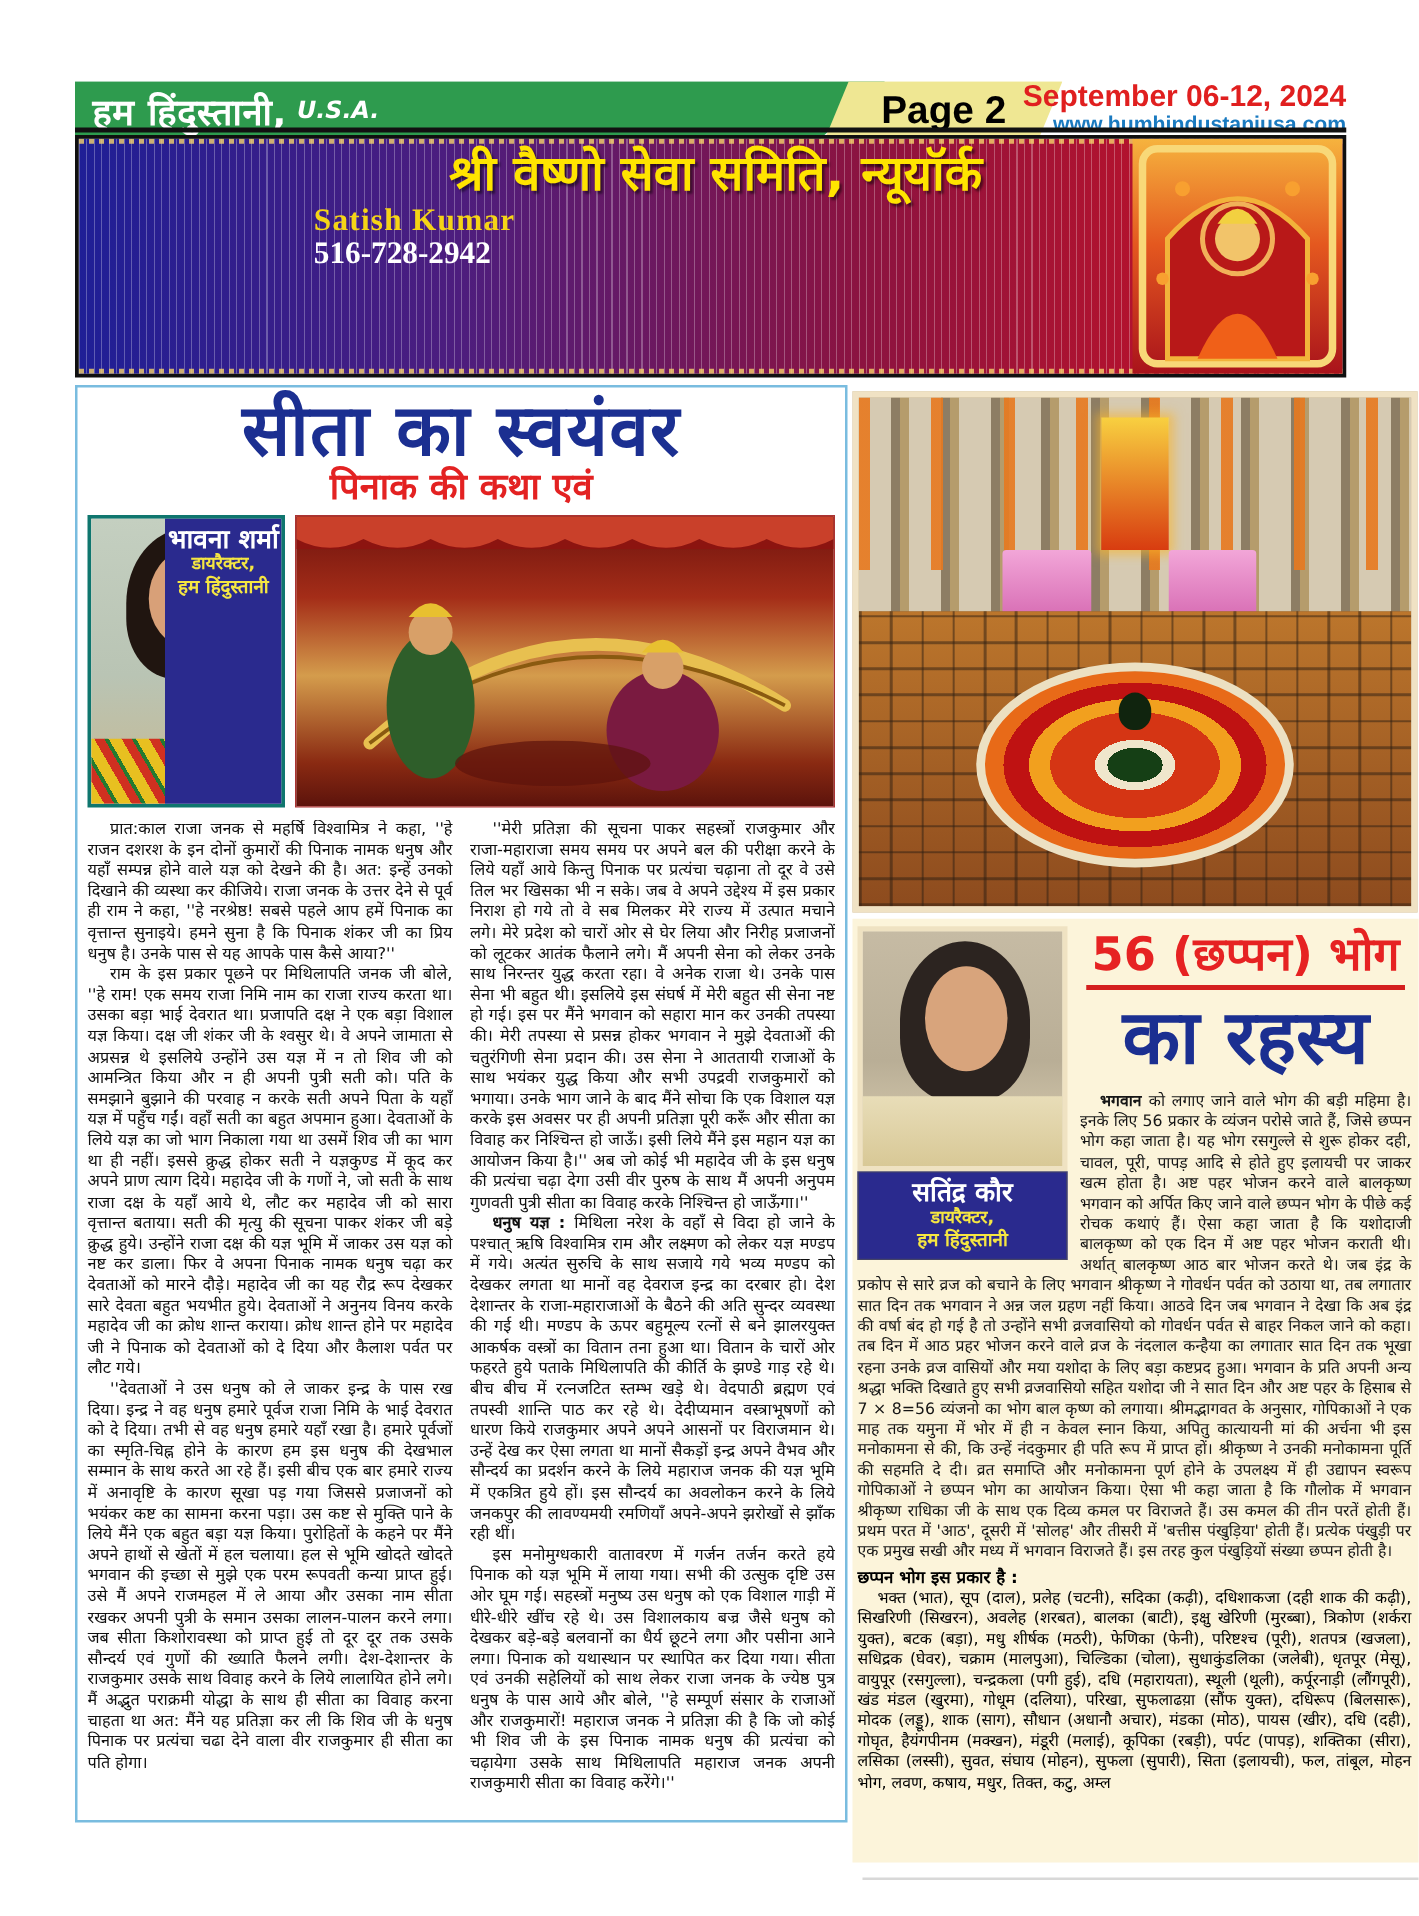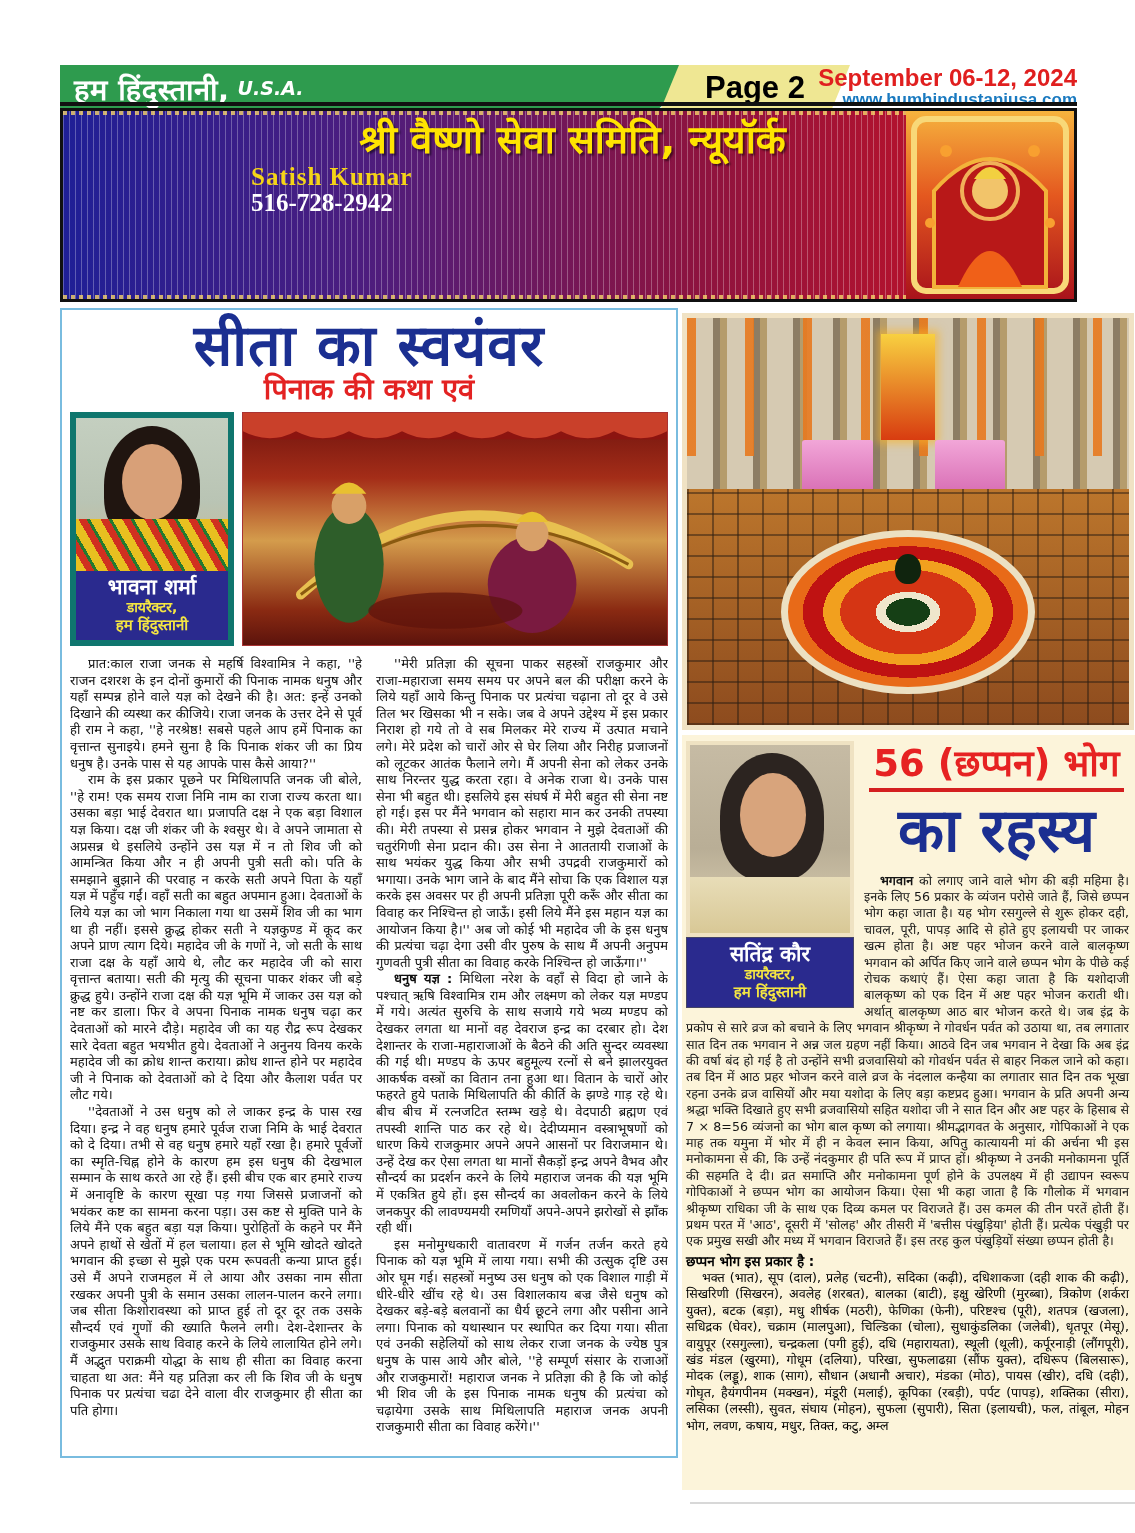--- a/index.html
+++ b/index.html
@@ -43,21 +43,21 @@
   .bt-person{line-height:1.05;text-align:left;}
   .bt-person.right{text-align:right;}
   .bt-name{color:#f5d416;font-weight:bold;font-size:25px;font-family:"Liberation Serif",serif;letter-spacing:1px;}
   .bt-phone{color:#fff;font-weight:bold;font-size:25px;font-family:"Liberation Serif",serif;}
 
   
   #article{left:60px;top:308px;width:618px;height:1150px;border:2px solid #79bcdf;box-sizing:border-box;background:#fff;padding:6px 8px;}
   #kicker{color:#e32222;font-weight:bold;font-size:29px;text-align:center;line-height:1.1;}
   #a-title{color:#1b2f91;font-weight:bold;font-size:57px;text-align:center;line-height:1.02;letter-spacing:1px;}
   #media-row{display:flex;gap:8px;margin-top:6px;height:234px;}
-  #author1{width:152px;display:flex;flex-direction:column;border:6px solid #0f766e;justify-content:flex-end;}
+  #author1{width:152px;display:flex;border:3px solid #0f766e;justify-content:flex-end;}
   .a-photo{flex:1;position:relative;overflow:hidden;}
   .a-label{background:#2a2a8e;text-align:center;padding:4px 2px 6px;}
   .a-name{color:#fff;font-weight:bold;font-size:21px;line-height:1.15;}
   .a-role{color:#f5e642;font-weight:bold;font-size:14px;line-height:1.2;}
   .a-org{color:#f5e642;font-weight:bold;font-size:15px;line-height:1.2;}
   #painting{flex:1;position:relative;overflow:hidden;border:1px solid #a33;
         background:linear-gradient(180deg,#6d120e 0%,#a42d18 28%,#d49c4c 55%,#8a2a12 85%,#5c130c 100%);}
   #article-text{margin-top:10px;height:792px;overflow:hidden;
         column-count:2;column-gap:14px;column-fill:auto;
         font-size:13px;line-height:16.6px;text-align:justify;color:#101010;}

